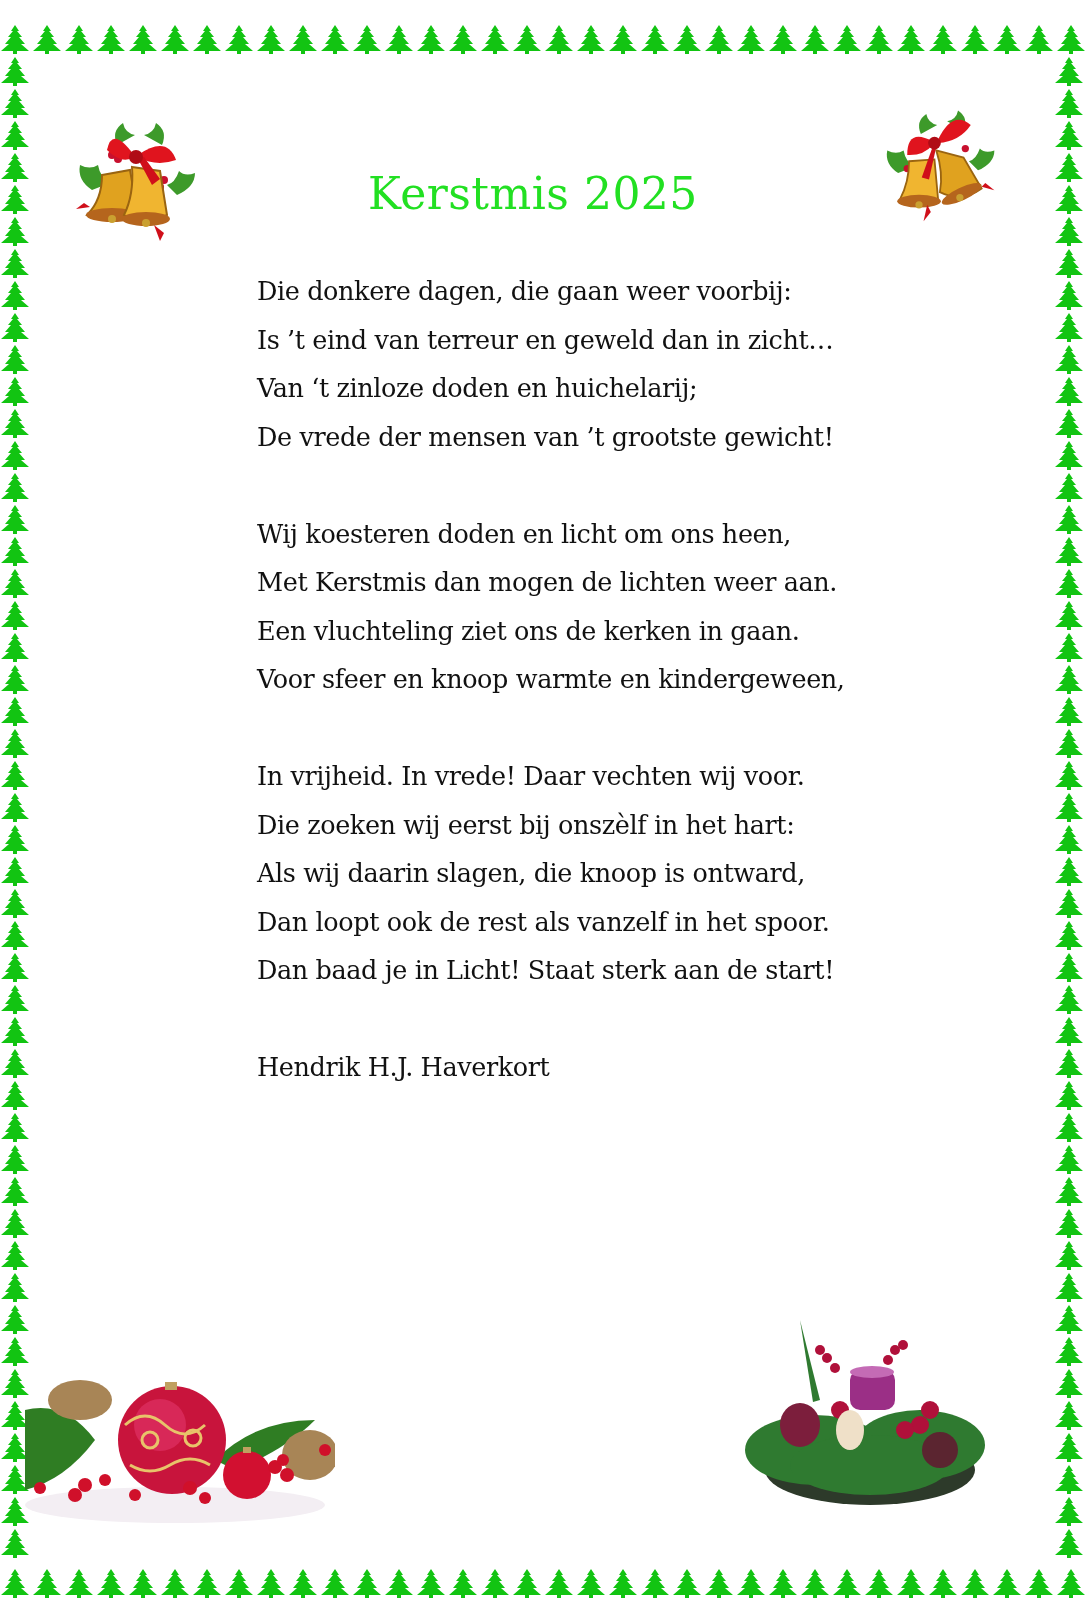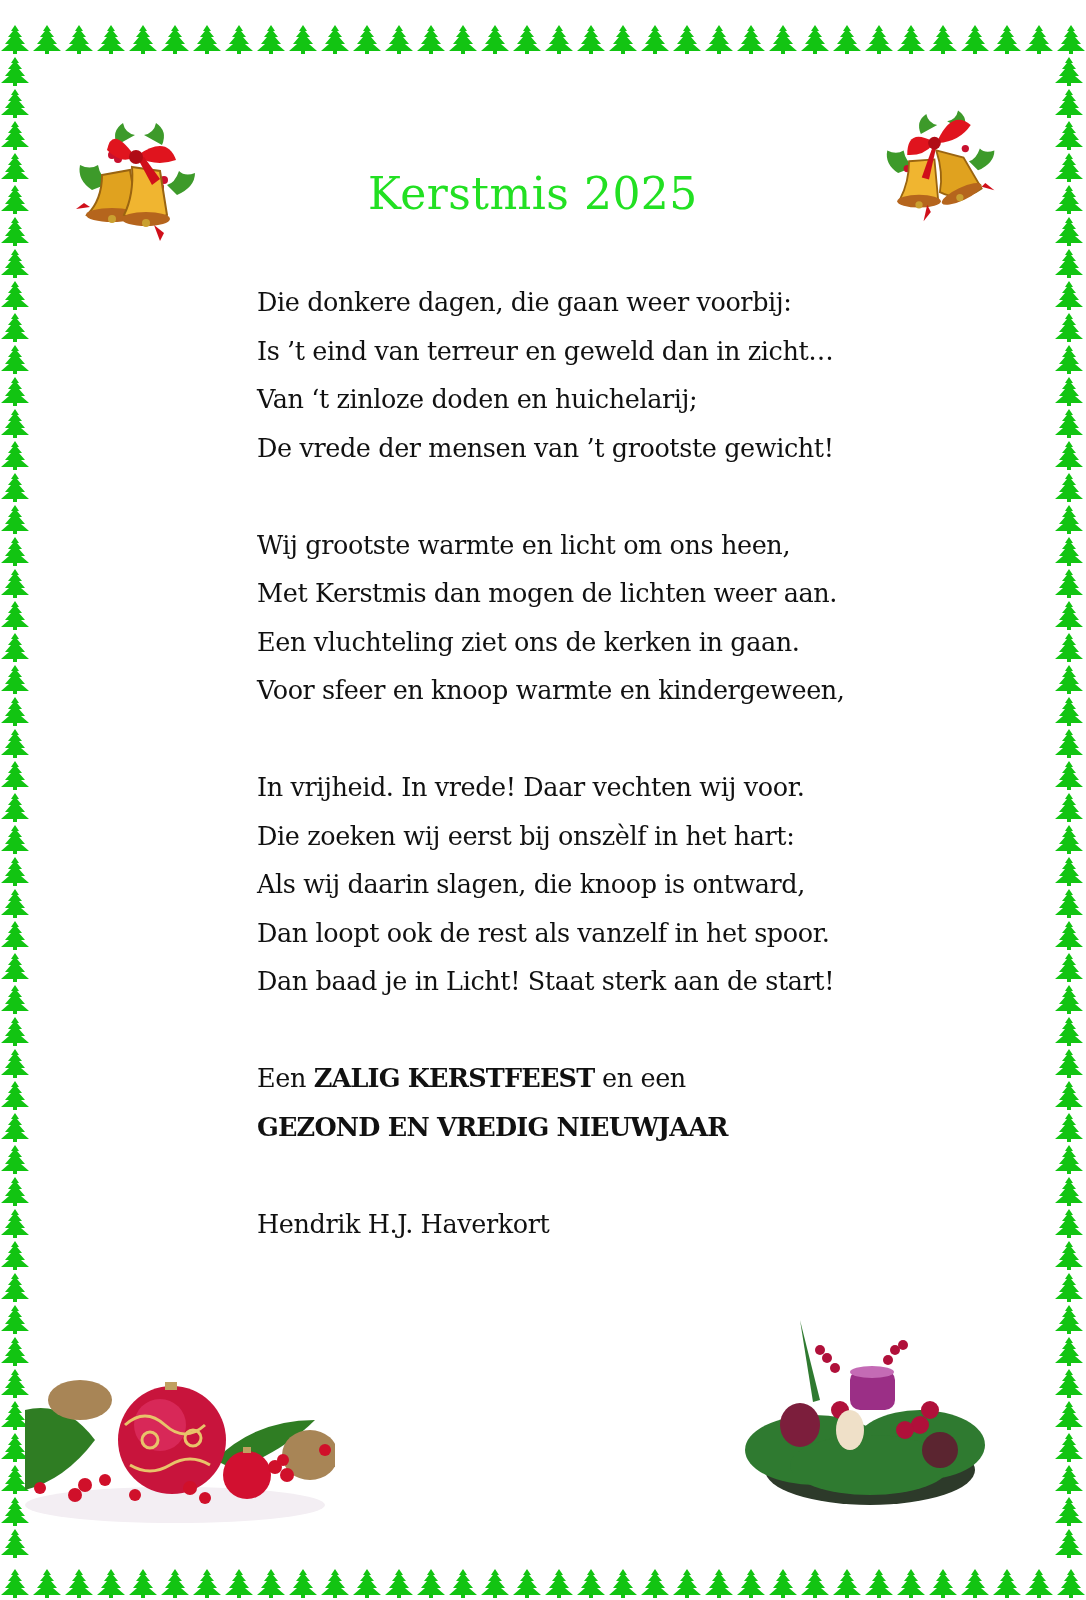--- a/index.html
+++ b/index.html
@@ -23,21 +23,21 @@
   .ornaments { left: 25px; top: 1370px; width: 310px; height: 160px; }
   .centerpiece { left: 745px; top: 1310px; width: 250px; height: 200px; }
 
   
   .title {
     position: absolute; left: 368px; top: 168px;
     font-family: "DejaVu Serif", serif; font-size: 44px; color: #22e022;
     letter-spacing: 0.5px; white-space: nowrap;
   }
   .poem {
-    position: absolute; left: 257px; top: 278px;
+    position: absolute; left: 257px; top: 267px;
     font-family: "DejaVu Serif", serif; font-size: 25.5px; color: #111;
     line-height: 48.5px; letter-spacing: -0.4px;
   }
   .stanza { margin: 0 0 48.5px 0; }
   .line { white-space: nowrap; display: block; }
   .caps { font-weight: bold; letter-spacing: -0.8px; }
 </style>
 </head>
 <body>
 
@@ -589,35 +589,31 @@
   <div class="title">Kerstmis 2025</div>
 
   <div class="poem">
     <div class="stanza">
       <span class="line">Die donkere dagen, die gaan weer voorbij:</span>
       <span class="line">Is ’t eind van terreur en geweld dan in zicht…</span>
       <span class="line">Van ‘t zinloze doden en huichelarij;</span>
       <span class="line">De vrede der mensen van ’t grootste gewicht!</span>
     </div>
     <div class="stanza">
-      <span class="line">Wij grootste warmte en licht om ons heen,</span>
+      <span class="line">Wij koesteren doden en licht om ons heen,</span>
       <span class="line">Met Kerstmis dan mogen de lichten weer aan.</span>
       <span class="line">Een vluchteling ziet ons de kerken in gaan.</span>
       <span class="line">Voor sfeer en knoop warmte en kindergeween,</span>
     </div>
     <div class="stanza">
       <span class="line">In vrijheid. In vrede! Daar vechten wij voor.</span>
       <span class="line">Die zoeken wij eerst bij onszèlf in het hart:</span>
       <span class="line">Als wij daarin slagen, die knoop is ontward,</span>
       <span class="line">Dan loopt ook de rest als vanzelf in het spoor.</span>
       <span class="line">Dan baad je in Licht!  Staat sterk aan de start!</span>
-    </div>
-    <div class="stanza">
-      <span class="line"><span>Een </span><span class="caps">ZALIG KERSTFEEST</span><span> en een</span></span>
-      <span class="line caps">GEZOND EN VREDIG NIEUWJAAR</span>
     </div>
     <div class="stanza">
       <span class="line">Hendrik H.J. Haverkort</span>
     </div>
   </div>
 
   <svg class="deco ornaments" viewBox="0 0 310 160">
     <ellipse cx="150" cy="135" rx="150" ry="18" fill="#f3eef3"></ellipse>
     <g fill="#2f7d23">
       <path d="M0 40 q40 -10 70 30 q-30 40 -70 50z"></path>

